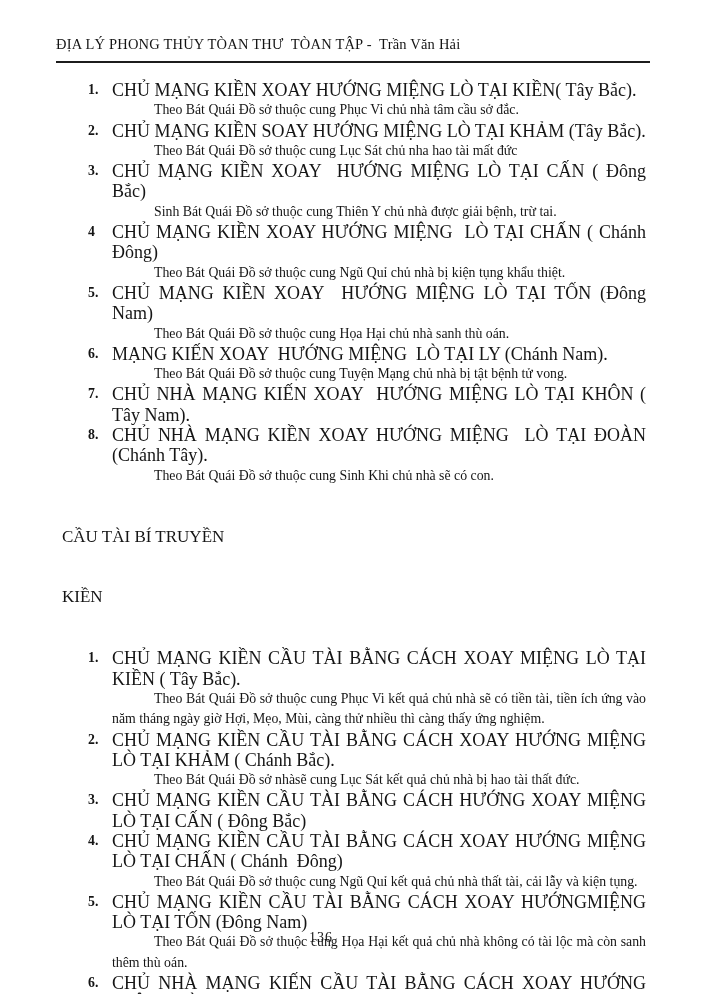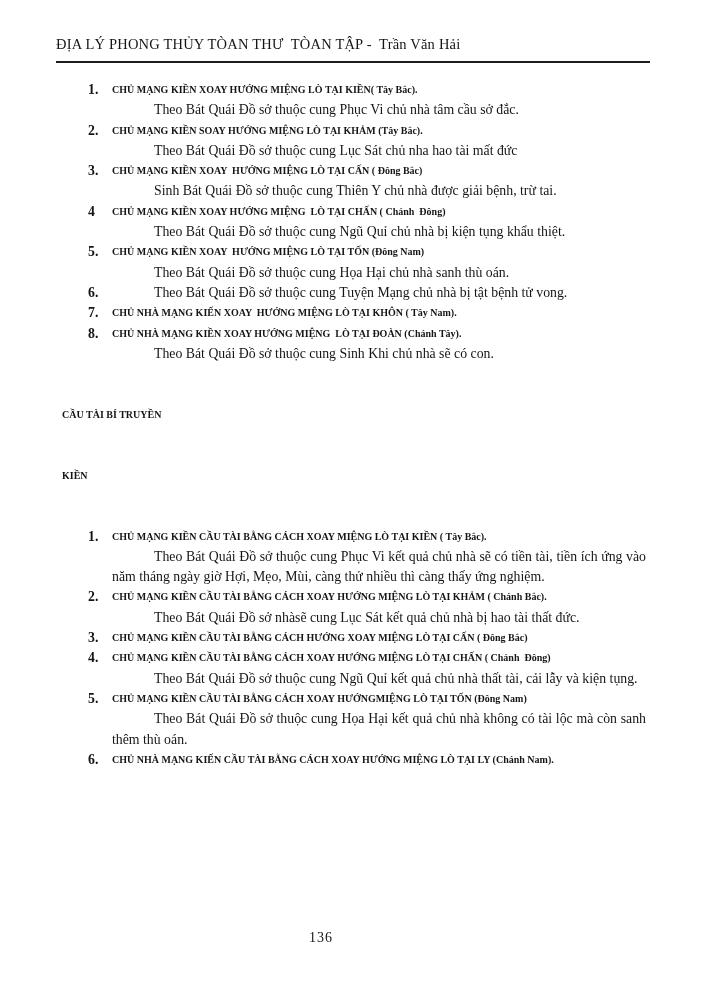--- a/index.html
+++ b/index.html
@@ -40,37 +40,37 @@
   .num {
     position: absolute;
     left: 0;
     top: 0;
     width: 22px;
     font-weight: bold;
     font-size: 13.8px;
     line-height: 20.3px;
   }
   .headline {
-    font-weight: bold;
-    font-size: 10px;
+    font-weight: normal;
+    font-size: 18px;
     line-height: 20.3px;
     text-align: justify;
     white-space: pre-wrap;
   }
   .body {
     font-size: 13.8px;
     line-height: 20.3px;
     text-align: justify;
     text-indent: 42px;
     white-space: pre-wrap;
   }
   .section-heading {
     margin-left: -26px;
-    font-weight: bold;
-    font-size: 10px;
+    font-weight: normal;
+    font-size: 17px;
     line-height: 20.3px;
     white-space: pre-wrap;
   }
   .page-footer {
     position: absolute;
     left: 0;
     right: 60px;
     top: 928px;
     text-align: center;
   }
@@ -118,20 +118,21 @@
       </div>
 
       <div class="item">
         <span class="num">5.</span>
         <div class="headline">CHỦ MẠNG KIỀN XOAY  HƯỚNG MIỆNG LÒ TẠI TỐN (Đông Nam)</div>
         <div class="body">Theo Bát Quái Đồ sở thuộc cung Họa Hại chủ nhà sanh thù oán.</div>
       </div>
 
       <div class="item">
         <span class="num">6.</span>
+        <div class="headline">MẠNG KIẾN XOAY  HƯỚNG MIỆNG  LÒ TẠI LY (Chánh Nam).</div>
         <div class="body">Theo Bát Quái Đồ sở thuộc cung Tuyện Mạng chủ nhà bị tật bệnh tử vong.</div>
       </div>
 
       <div class="item">
         <span class="num">7.</span>
         <div class="headline">CHỦ NHÀ MẠNG KIẾN XOAY  HƯỚNG MIỆNG LÒ TẠI KHÔN ( Tây Nam).</div>
       </div>
 
       <div class="item">
         <span class="num">8.</span>

